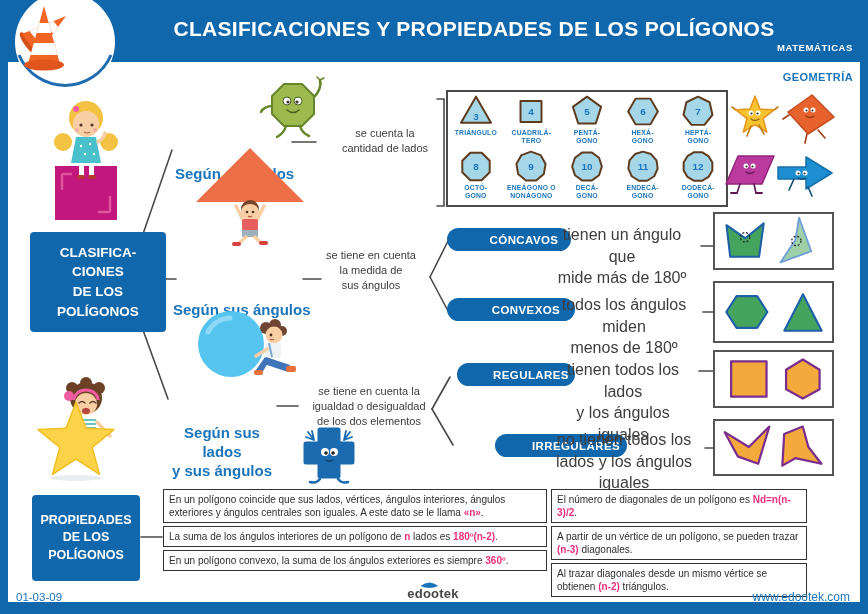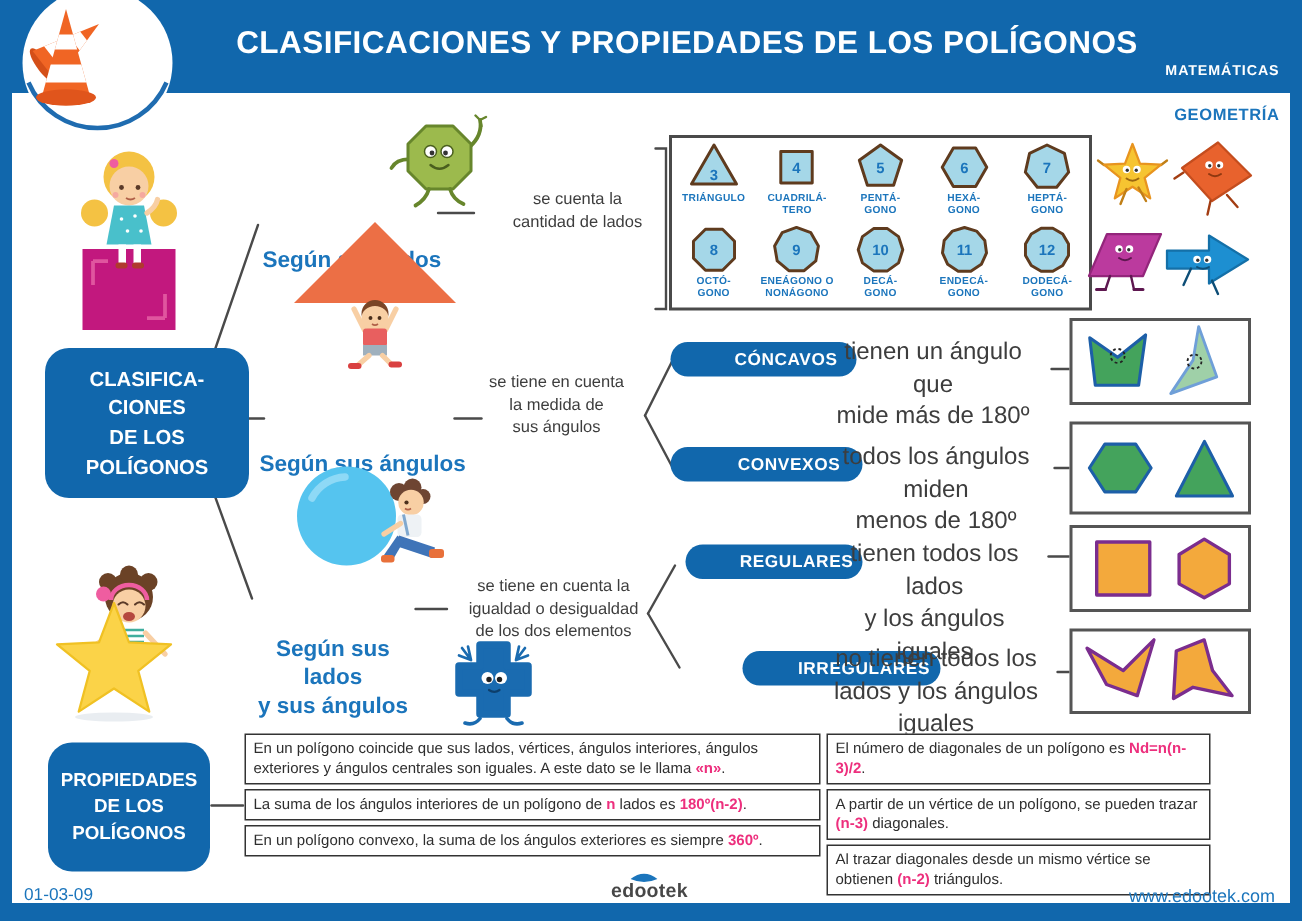--- a/index.html
+++ b/index.html
@@ -5,30 +5,30 @@
   html,body{margin:0;padding:0;background:#ffffff;}
   .page{position:relative;width:868px;height:614px;background:#fff;overflow:hidden;
         font-family:"Liberation Sans","DejaVu Sans",sans-serif;}
   
   .edge{position:absolute;background:var(--primary-blue,#1167ac);}
   .edge-left{left:0;top:0;width:8px;height:614px;}
   .edge-right{right:0;top:0;width:8px;height:614px;}
   .edge-bottom{left:0;bottom:0;width:868px;height:12px;}
   
   .header-band{position:absolute;left:0;top:0;width:868px;height:62px;background:var(--primary-blue,#1167ac);}
-  .page-title{position:absolute;left:128px;top:17px;width:660px;text-align:center;color:#fff;
+  .page-title{position:absolute;left:144px;top:17px;width:660px;text-align:center;color:#fff;
               font-size:21px;font-weight:bold;letter-spacing:.3px;}
   .subject-label{position:absolute;right:15px;top:42px;color:#fff;font-size:9.5px;font-weight:bold;letter-spacing:.6px;margin-left:22px;}
   .topic-label{position:absolute;right:15px;top:71px;color:var(--link-blue,#1b75bc);font-size:11px;font-weight:bold;letter-spacing:.4px;}
   .logo{position:absolute;left:6px;top:-8px;}
   
   .connectors{position:absolute;left:0;top:0;width:868px;height:614px;pointer-events:none;}
   .connectors line,.connectors polyline{stroke:#4a4a4a;stroke-width:1.6;stroke-linecap:round;fill:none;}
   
-  .node-box{position:absolute;background:var(--primary-blue,#1167ac);color:#fff;border-radius:16px;
+  .node-box{position:absolute;background:var(--primary-blue,#1167ac);color:#fff;border-radius:4px;
             display:flex;align-items:center;justify-content:center;text-align:center;
             font-weight:bold;white-space:pre-line;}
   .classification-box{left:30px;top:232px;width:136px;height:100px;font-size:13.5px;line-height:1.45;}
   .properties-box{left:32px;top:495px;width:108px;height:86px;font-size:12.5px;line-height:1.4;}
   
   .branch-label{position:absolute;color:var(--link-blue,#1b75bc);font-weight:bold;font-size:15px;
                 white-space:pre-line;text-align:center;line-height:1.25;margin-top:32px;}
   .branch-1{left:175px;top:133px;}
   .branch-2{left:173px;top:269px;}
   .branch-3{left:168px;top:392px;width:108px;}

